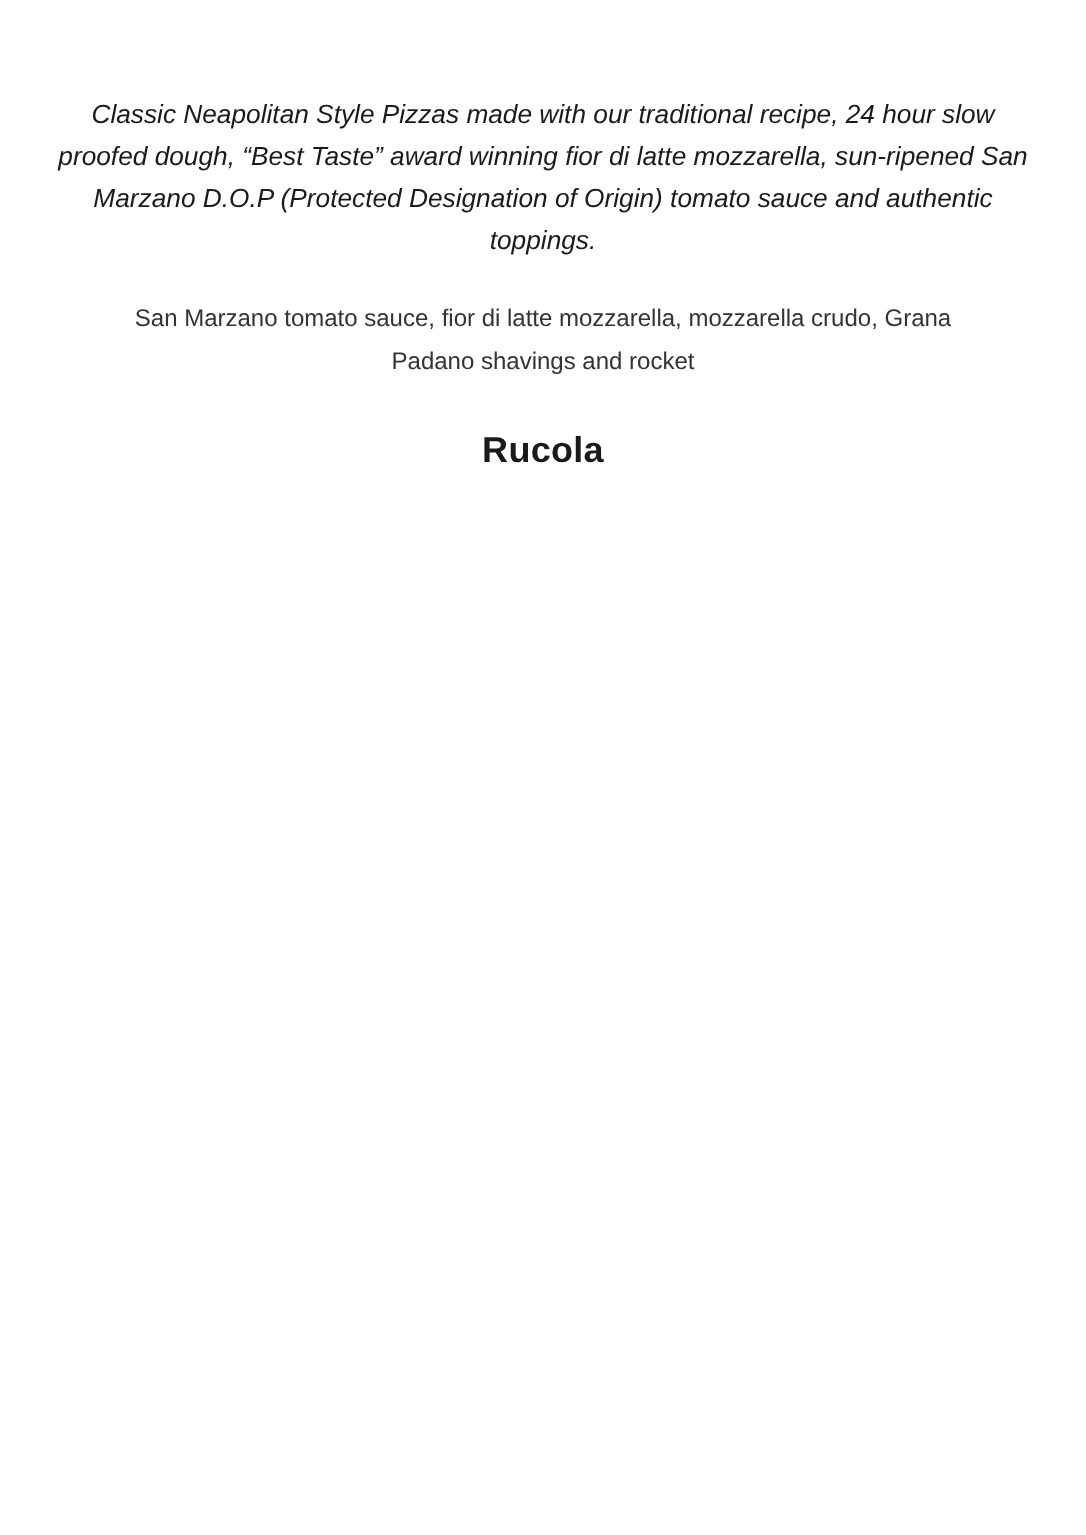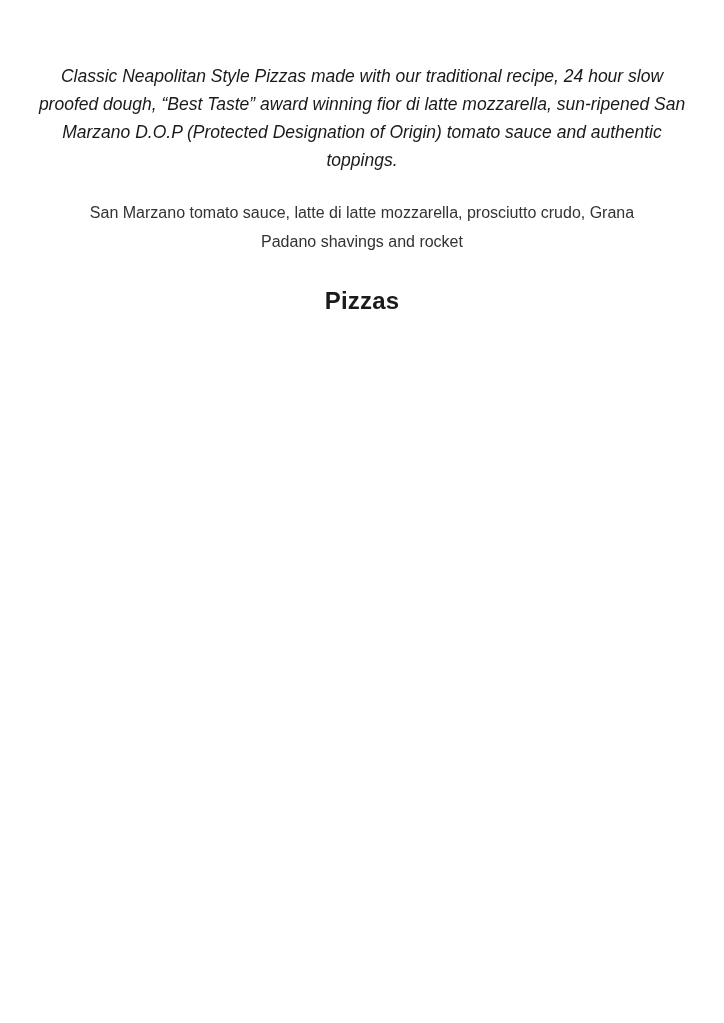--- a/index.html
+++ b/index.html
@@ -54,21 +54,21 @@
   }
 </style>
 </head>
 <body>
 
 <div class="page">
 
   <p class="intro">Classic Neapolitan Style Pizzas made with our traditional recipe, 24 hour slow proofed dough, “Best Taste” award winning fior di latte mozzarella, sun-ripened San Marzano D.O.P (Protected Designation of Origin) tomato sauce and authentic toppings.</p>
 
   <div class="menu-item">
-    <p class="item-desc">San Marzano tomato sauce, latte di latte mozzarella, prosciutto crudo, Grana Padano shavings and rocket</p>
+    <p class="item-desc">San Marzano tomato sauce, fior di latte mozzarella, mozzarella crudo, Grana Padano shavings and rocket</p>
   </div>
 
 
   <div class="menu-item">
-    <h2 class="item-name">Pizzas</h2>
+    <h2 class="item-name">Rucola</h2>
   </div>
 
 </div>
 
 </body></html>

